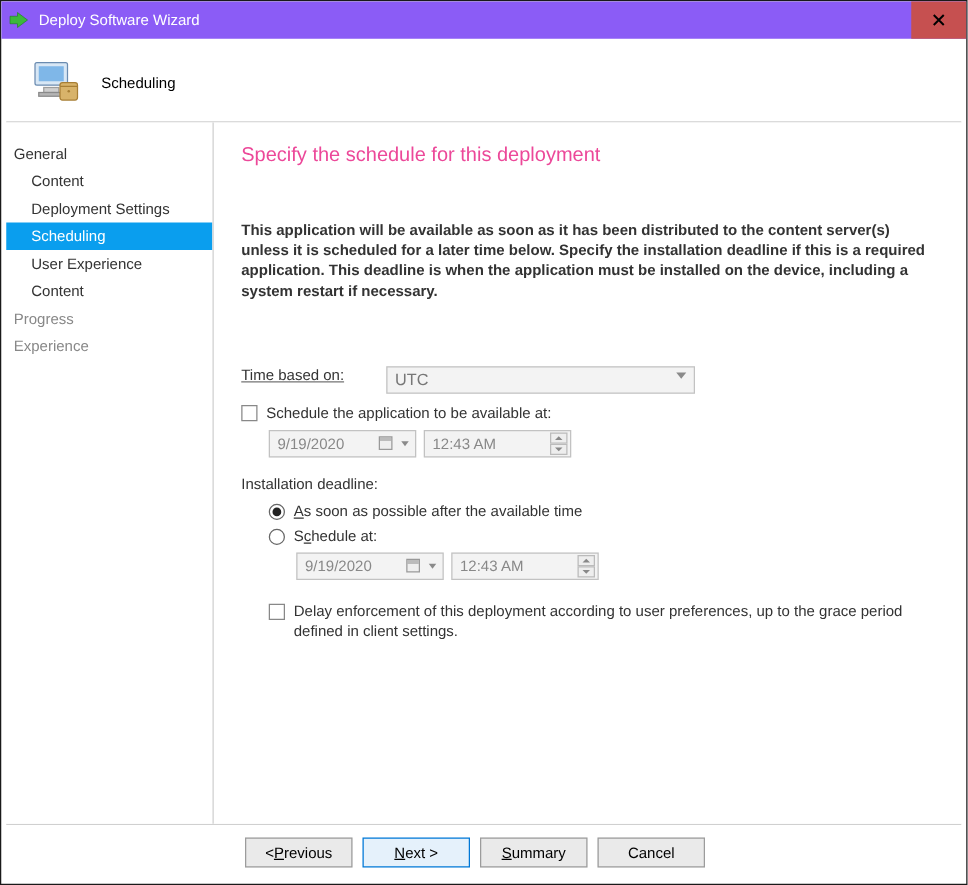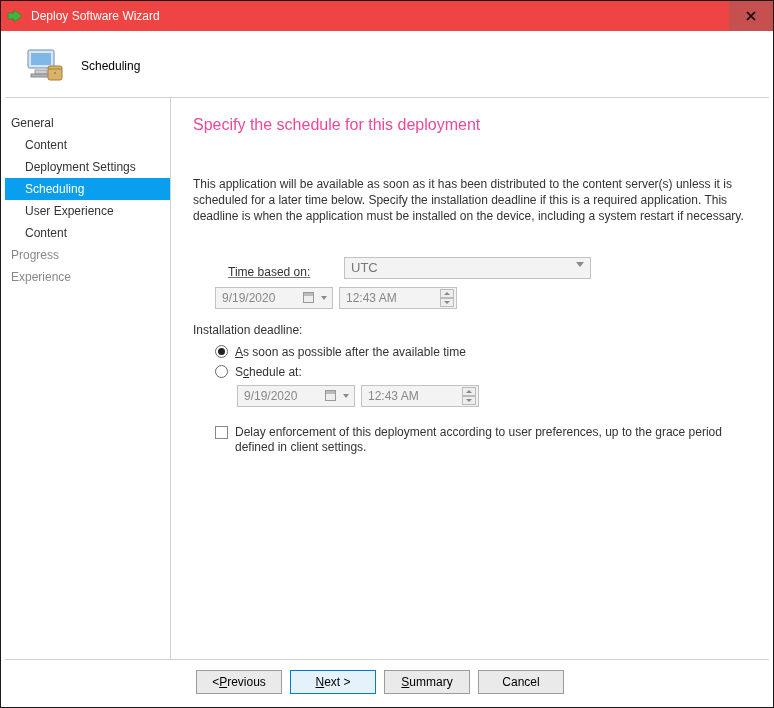--- a/index.html
+++ b/index.html
@@ -2,21 +2,21 @@
 <html><head>
 <meta charset="utf-8">
 <style>
   * { box-sizing: border-box; font-family: "Segoe UI", Tahoma, sans-serif; }
   html, body { margin: 0; padding: 0; }
   body { background: #fff; width: 774px; height: 708px; overflow: hidden; border: 1px solid #1a1a1a; }
 
   
   .titlebar {
     height: 30px;
-    background: #ef4444;
+    background: #8b5cf6;
     display: flex;
     align-items: center;
     color: #fff;
     font-size: 12px;
   }
   .titlebar .app-icon {
     width: 28px; height: 30px;
     display: flex; align-items: center; justify-content: center;
   }
   .titlebar .title { flex: 1; padding-left: 2px; }
@@ -82,29 +82,29 @@
     color: #333;
   }
   .content .page-heading {
     color: #ec4899;
     font-size: 16px;
     font-weight: 400;
     margin-bottom: 42px;
   }
   .content .desc {
     line-height: 1.35;
-    margin-bottom: 32px;
+    margin-bottom: 52px;
     color: #333;
+    font-weight: bold;
   }
 
   .form-row {
     display: flex;
-    align-items: flex-end;
+    align-items: flex-start;
     margin-bottom: 8px;
-    margin-left: 35px;
   }
   .form-label {
     width: 116px;
     text-decoration: underline;
     text-decoration-color: rgba(0,0,0,0.55);
     text-underline-offset: 1px;
   }
   .combo {
     width: 247px; height: 22px;
     border: 1px solid #c2c2c2;
@@ -259,20 +259,24 @@
     <div class="desc">This application will be available as soon as it has been distributed to the content server(s) unless it is scheduled for a later time below. Specify the installation deadline if this is a required application. This deadline is when the application must be installed on the device, including a system restart if necessary.</div>
 
     <div class="form-row">
       <div class="form-label">Time based on:</div>
       <div class="combo">
         <span>UTC</span>
         <div class="chev"></div>
       </div>
     </div>
 
+    <div class="chk-row">
+      <div class="chk"></div>
+      <div class="chk-label">Schedule the application to be available at:</div>
+    </div>
 
     <div class="date-time-row">
       <div class="dtbox datebox">
         <span>9/19/2020</span>
         <div class="cal-icon"></div>
         <div class="dd-chev"></div>
       </div>
       <div class="dtbox timebox">
         <span>12:43 AM</span>
         <div class="spinner">

